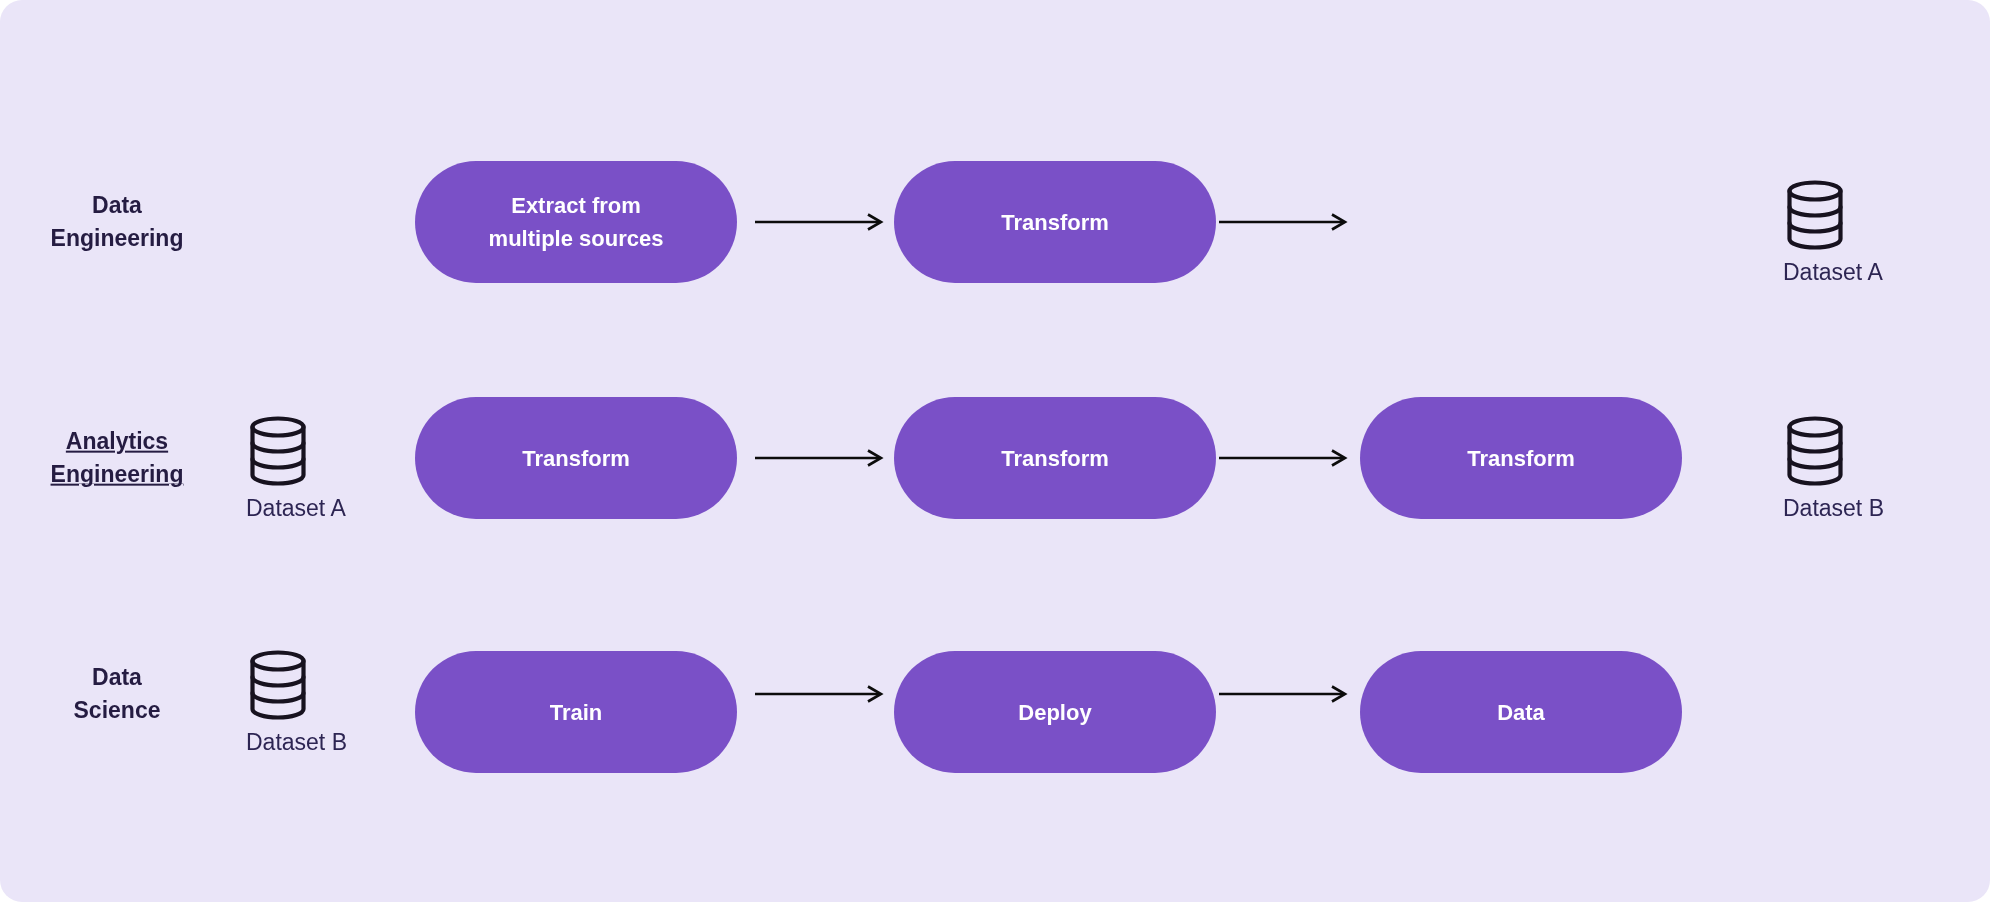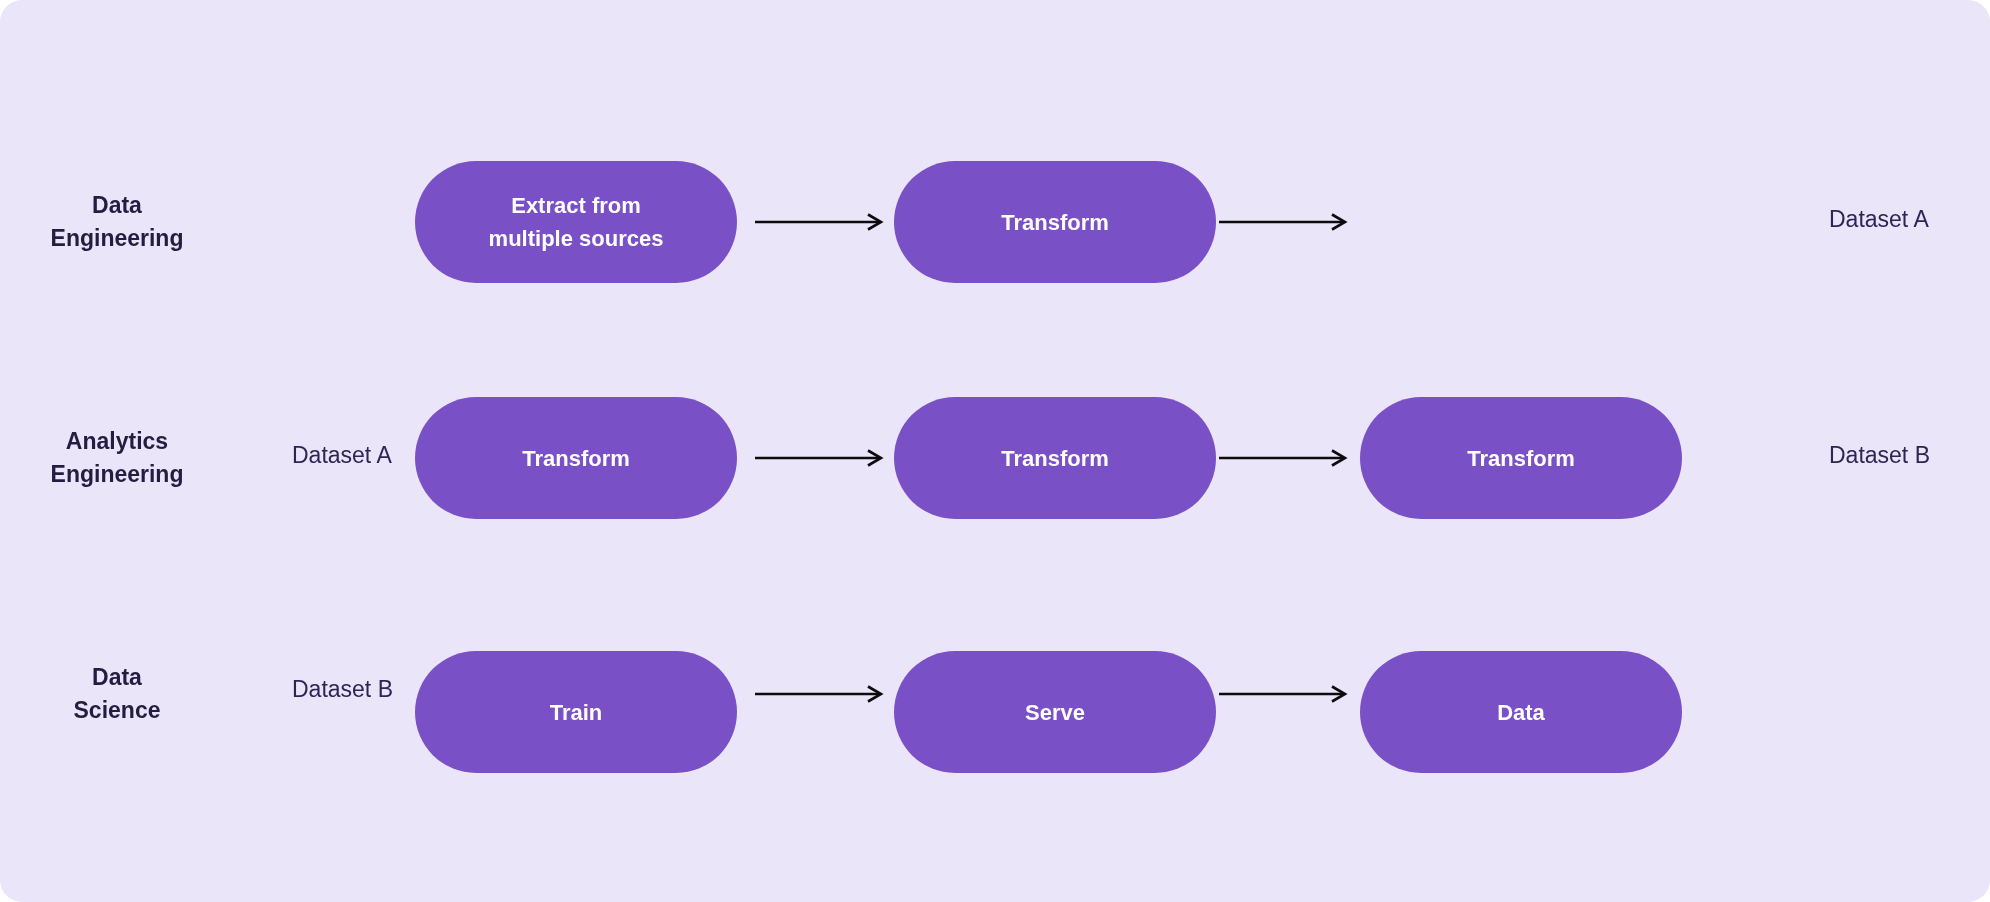--- a/index.html
+++ b/index.html
@@ -47,23 +47,21 @@
   }
   .arrow {
     position: absolute;
     width: 142px;
     height: 24px;
   }
   .dataset {
     position: absolute;
     width: 130px;
     display: flex;
-    flex-direction: row;
-    align-items: center;
-    gap: 46px;
+    flex-direction: column;
   }
   .dataset .db-icon {
     width: 64px;
     height: 70px;
   }
   .dataset .ds-label {
     margin-top: 9px;
     font-size: 23px;
     color: #2D2553;
     white-space: nowrap;
@@ -112,21 +110,21 @@
   <div class="dataset" style="left:1783px; top:180px;">
     <svg class="db-icon" viewBox="0 0 64 70">
       <ellipse cx="32" cy="11" rx="25.5" ry="8.5" fill="none" stroke="#17121F" stroke-width="4.2"></ellipse>
       <path d="M6.5 11 v48 a25.5 8.5 0 0 0 51 0 v-48" fill="none" stroke="#17121F" stroke-width="4.2" stroke-linecap="round"></path>
       <path d="M6.5 27 a25.5 8.5 0 0 0 51 0" fill="none" stroke="#17121F" stroke-width="4.2" stroke-linecap="round"></path>
       <path d="M6.5 43 a25.5 8.5 0 0 0 51 0" fill="none" stroke="#17121F" stroke-width="4.2" stroke-linecap="round"></path>
     </svg>
     <div class="ds-label">Dataset A</div>
   </div>
 
-  <div class="row-label" style="left:7px; top:458px;">Analytics
+  <div class="row-label" style="left:7px; top:458px;text-decoration:underline;">Analytics
 Engineering</div>
 
   <div class="dataset" style="left:246px; top:416px;">
     <svg class="db-icon" viewBox="0 0 64 70">
       <ellipse cx="32" cy="11" rx="25.5" ry="8.5" fill="none" stroke="#17121F" stroke-width="4.2"></ellipse>
       <path d="M6.5 11 v48 a25.5 8.5 0 0 0 51 0 v-48" fill="none" stroke="#17121F" stroke-width="4.2" stroke-linecap="round"></path>
       <path d="M6.5 27 a25.5 8.5 0 0 0 51 0" fill="none" stroke="#17121F" stroke-width="4.2" stroke-linecap="round"></path>
       <path d="M6.5 43 a25.5 8.5 0 0 0 51 0" fill="none" stroke="#17121F" stroke-width="4.2" stroke-linecap="round"></path>
     </svg>
     <div class="ds-label">Dataset A</div>
@@ -180,21 +178,21 @@
   <div class="pill col1 r3">
     <span>Train</span>
   </div>
 
   <svg class="arrow a1" style="top:682px;" viewBox="0 0 142 24">
     <line x1="2" y1="12" x2="126" y2="12" stroke="#0C0C0C" stroke-width="2.6"></line>
     <polyline points="115,4.5 128,12 115,19.5" fill="none" stroke="#0C0C0C" stroke-width="2.6"></polyline>
   </svg>
 
   <div class="pill col2 r3">
-    <span>Serve</span>
+    <span>Deploy</span>
   </div>
 
   <svg class="arrow a2" style="top:682px;" viewBox="0 0 142 24">
     <line x1="2" y1="12" x2="126" y2="12" stroke="#0C0C0C" stroke-width="2.6"></line>
     <polyline points="115,4.5 128,12 115,19.5" fill="none" stroke="#0C0C0C" stroke-width="2.6"></polyline>
   </svg>
 
   <div class="pill col3 r3">
     <span>Data</span>
   </div>

